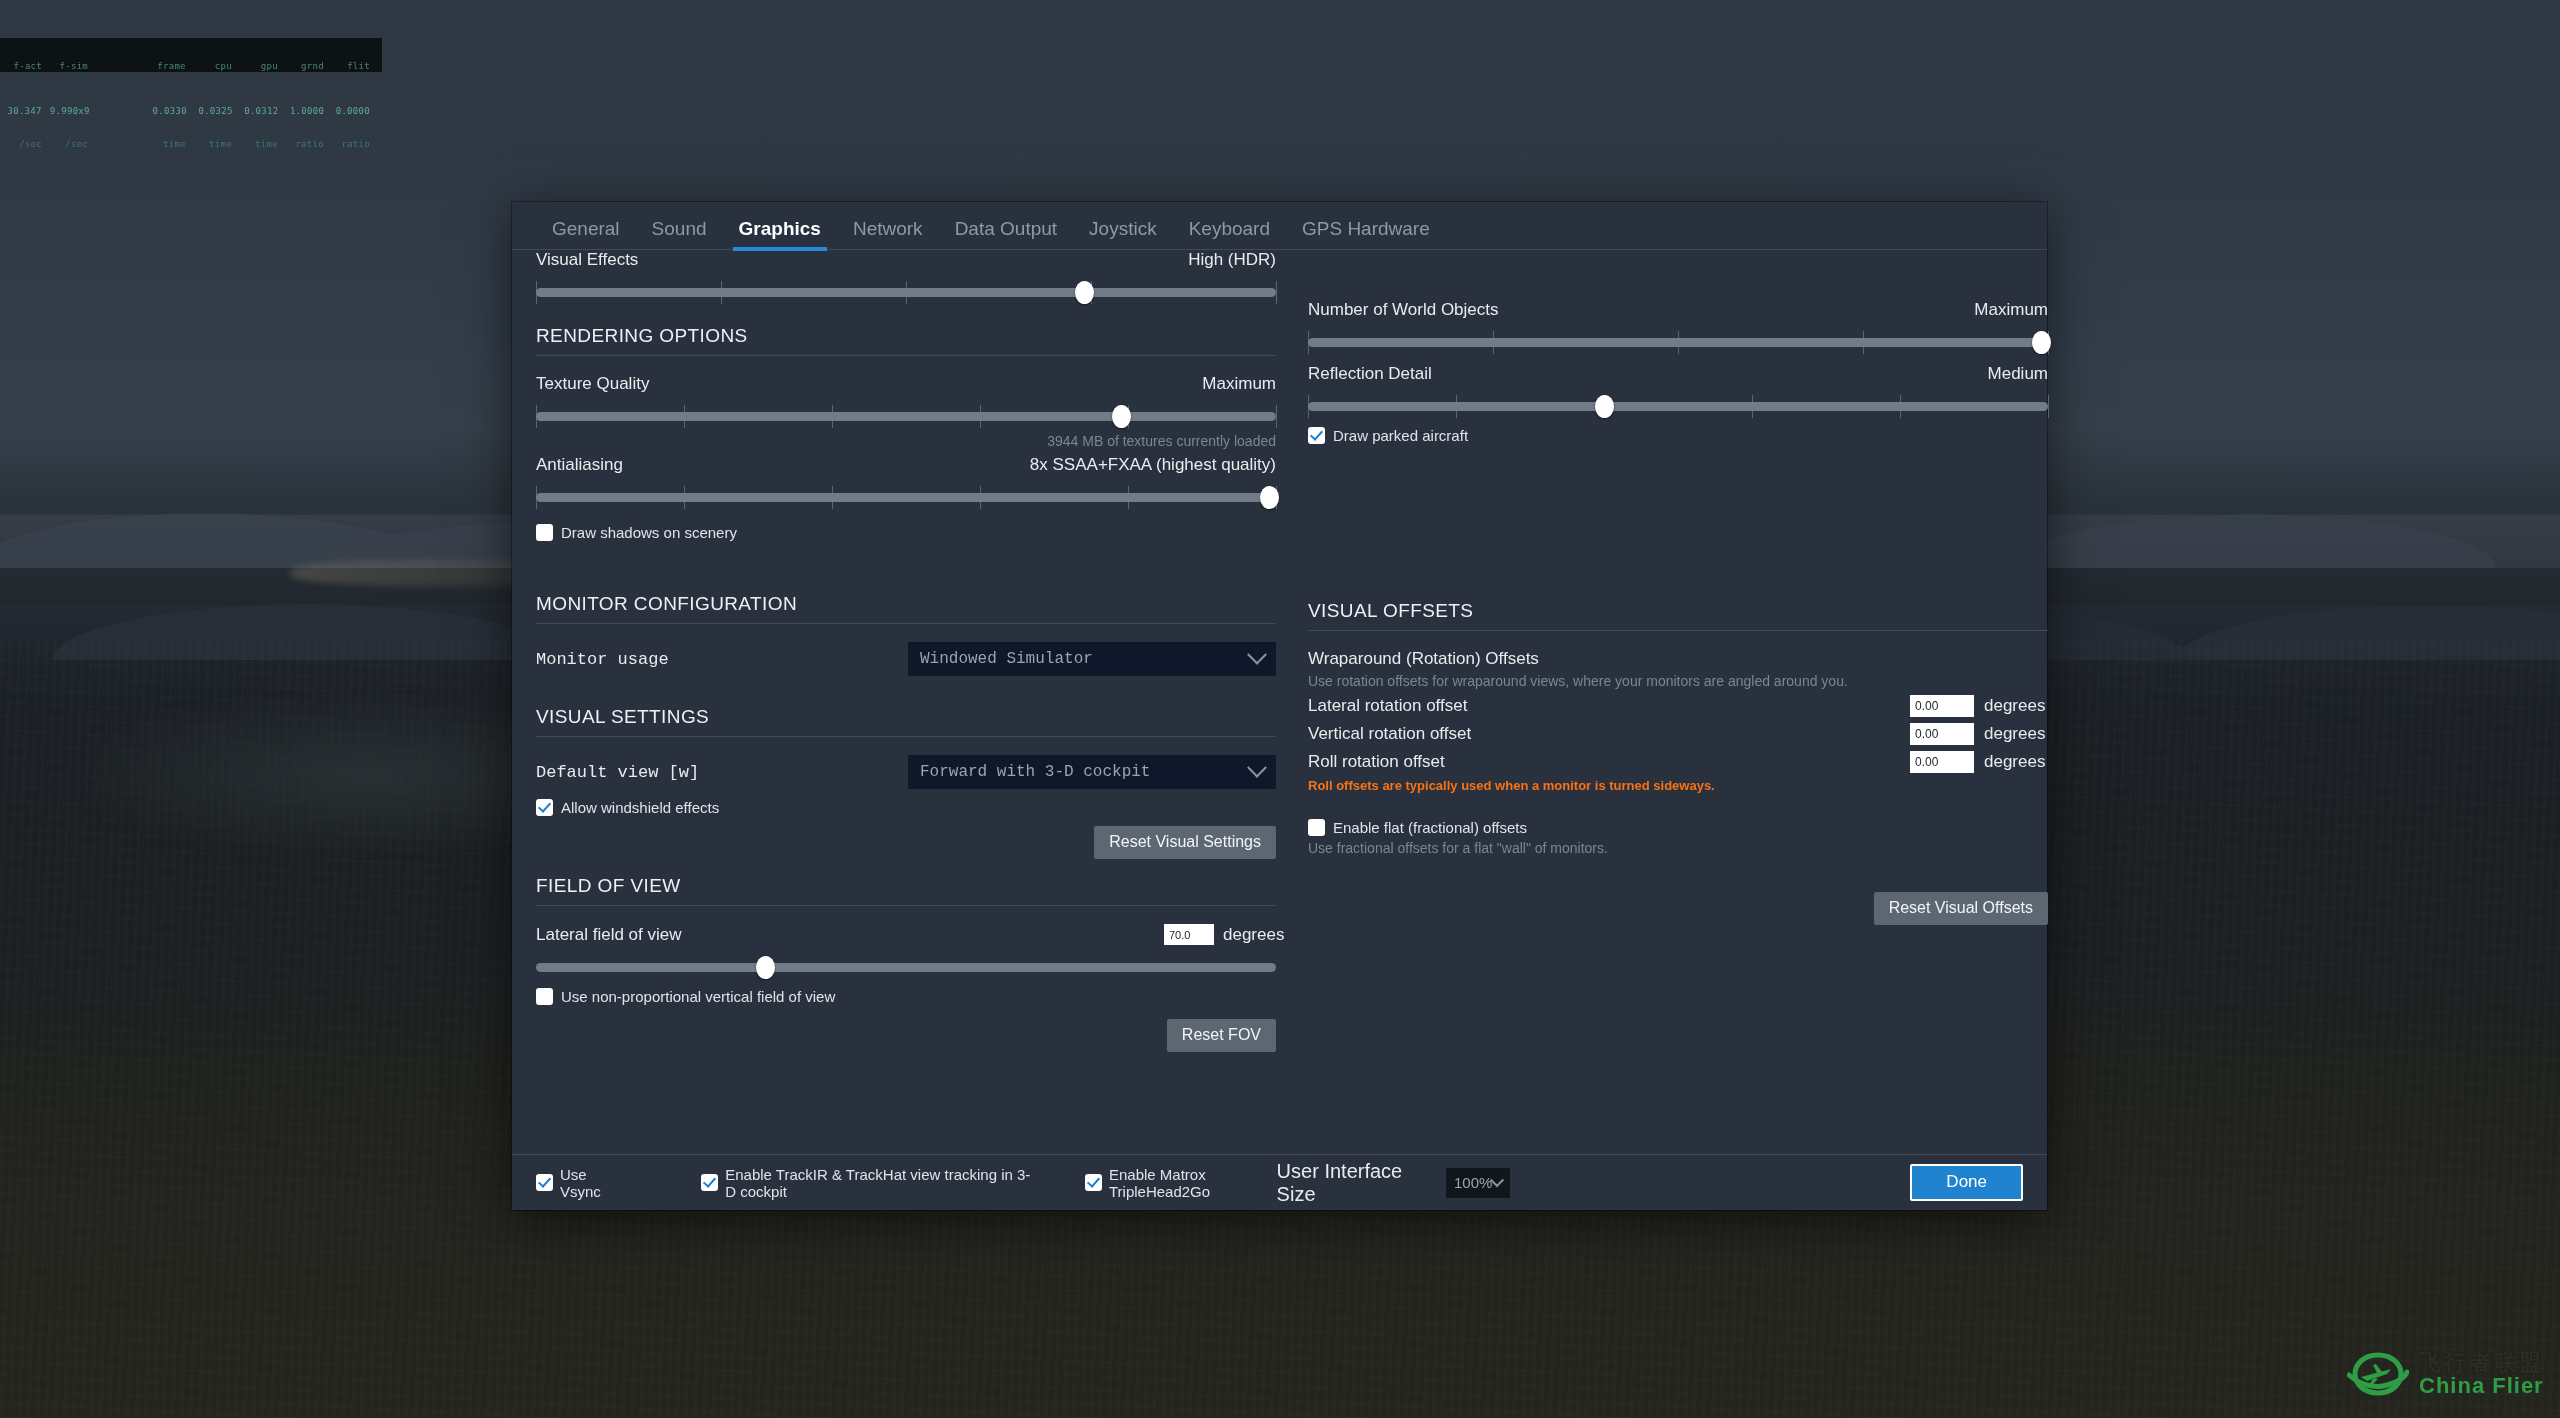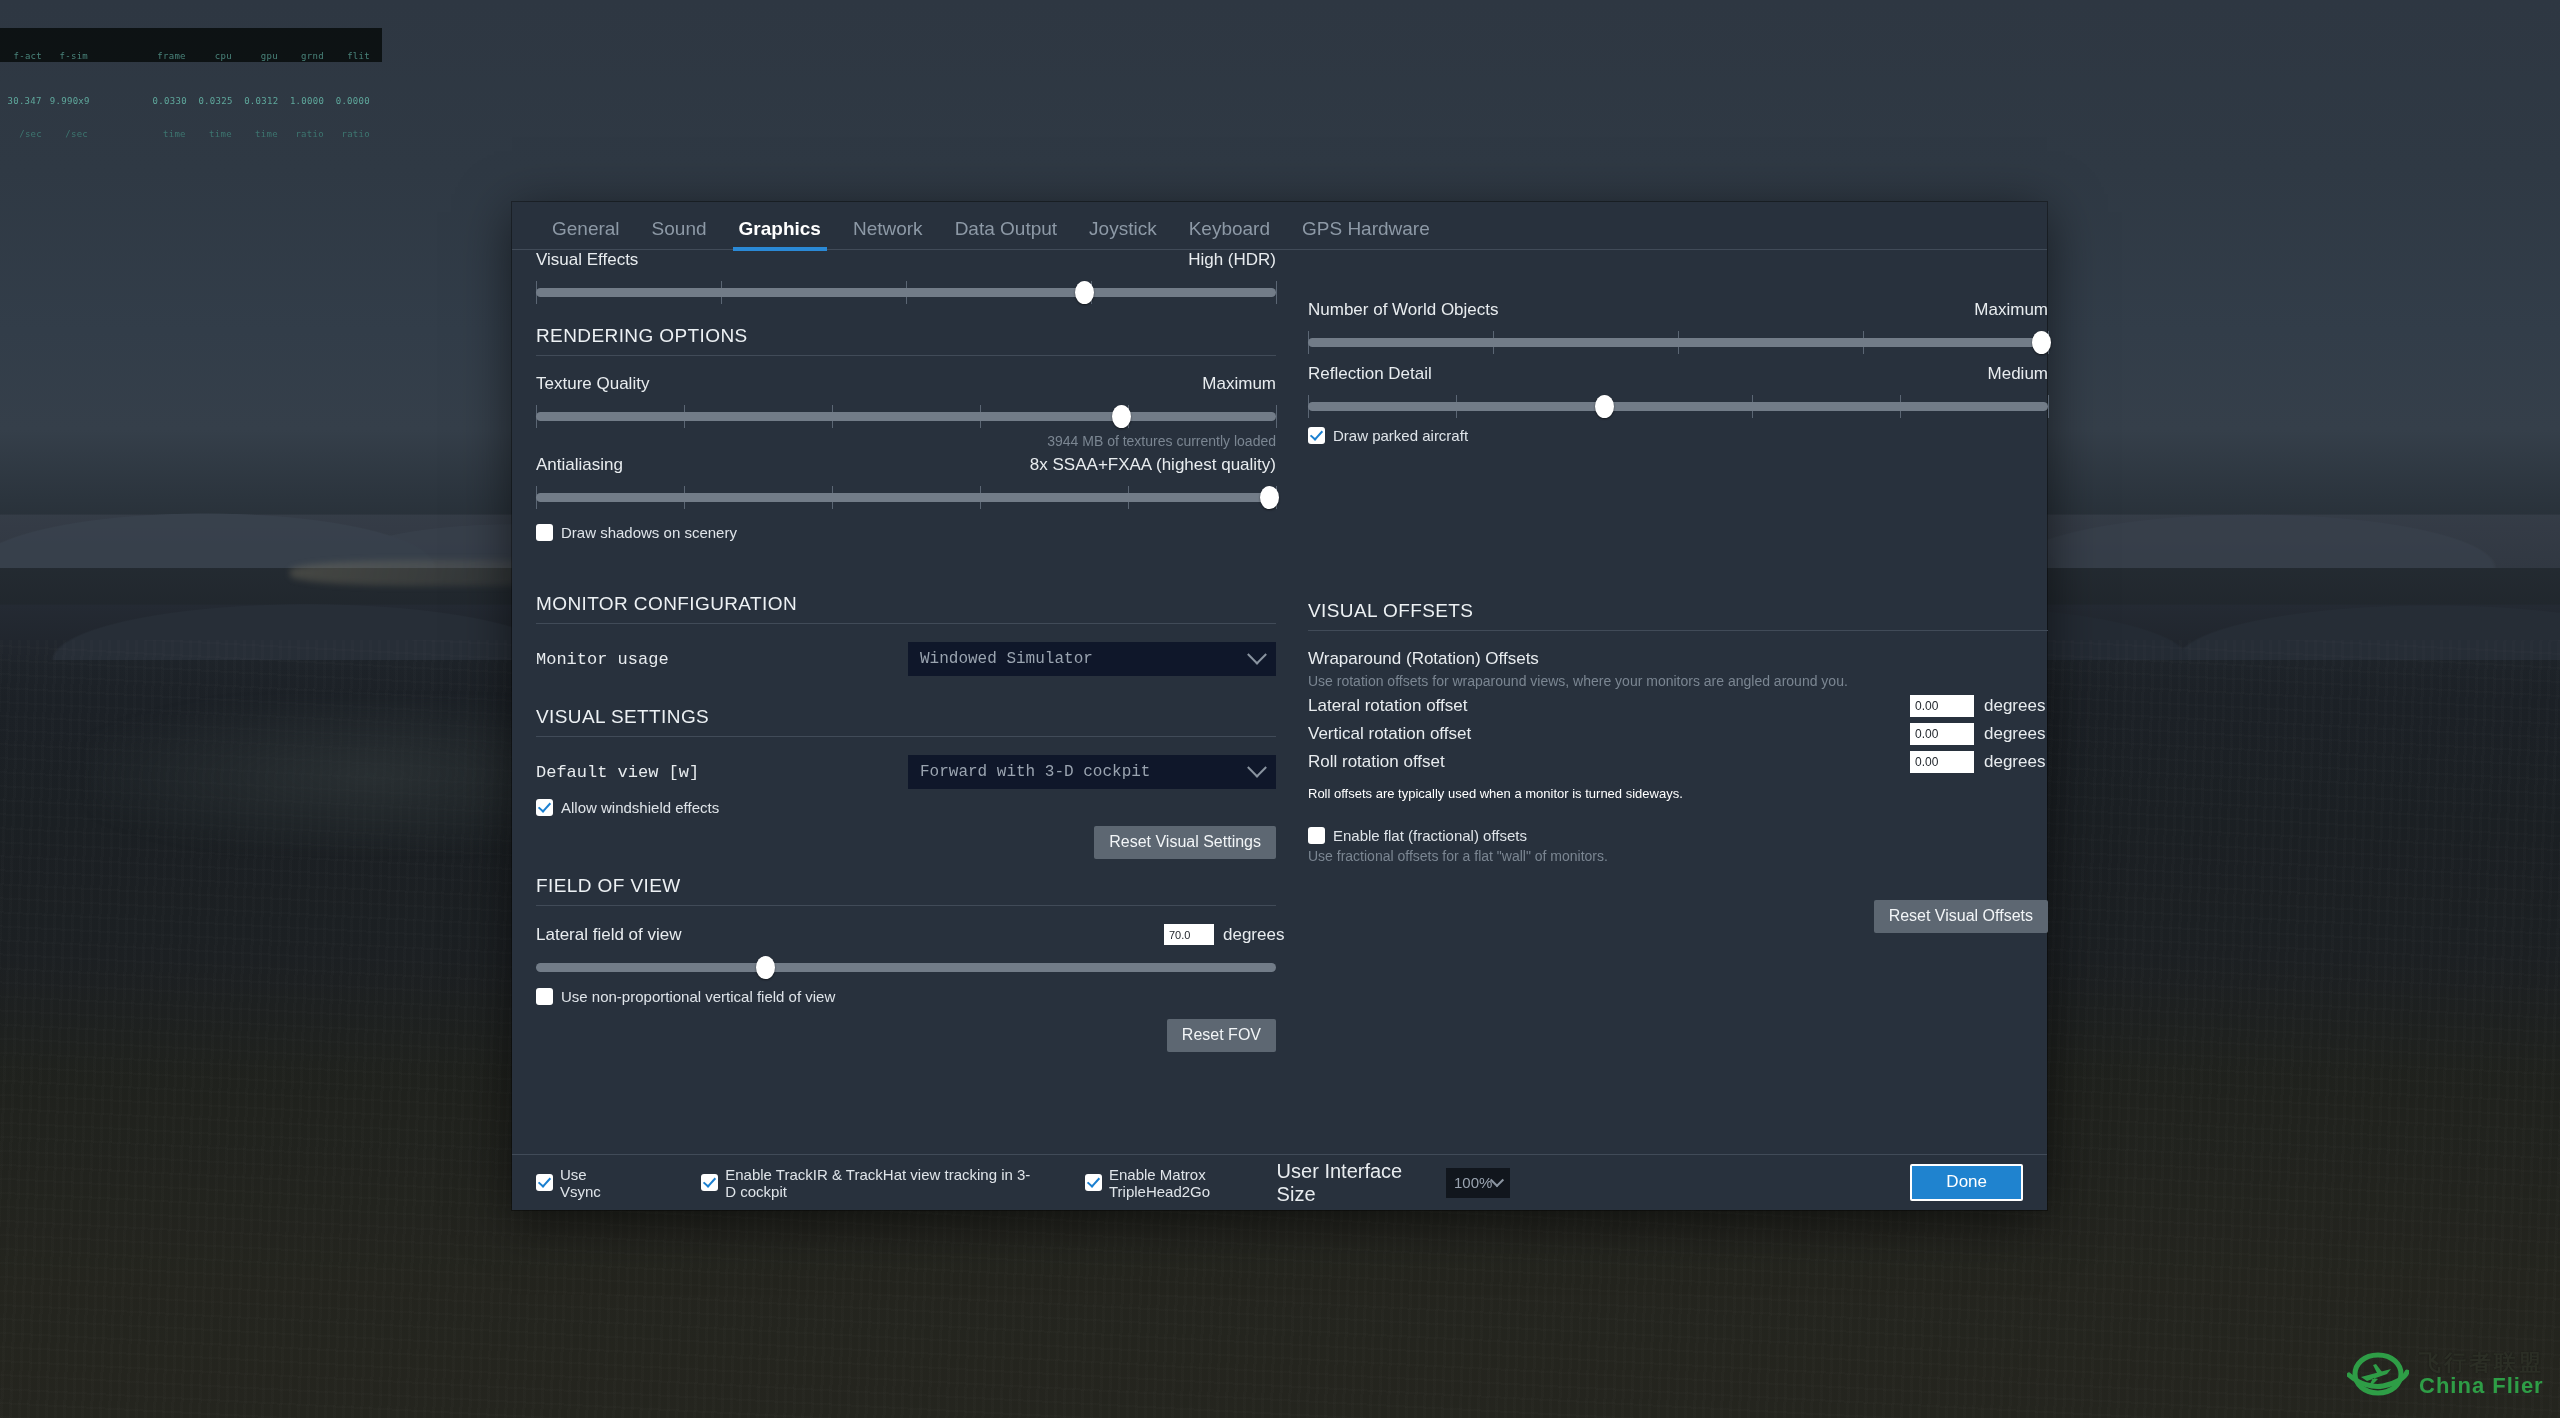--- a/index.html
+++ b/index.html
@@ -73,21 +73,21 @@
   }
   #shoreline {
     position: absolute; left: 290px; top: 560px; width: 330px; height: 26px;
     background: linear-gradient(100deg, rgba(150,140,112,0.30), rgba(120,112,90,0.06));
     filter: blur(3px);
     border-radius: 40%;
   }
 
   
   #fps-hud {
-    position: absolute; left: 0; top: 28px;
+    position: absolute; left: 0; top: 38px;
     width: 382px; height: 34px;
     background: rgba(9,14,14,0.88);
     color: #3e7a72;
     font-family: "DejaVu Sans Mono", monospace;
     font-size: 9px;
     line-height: 11px;
     letter-spacing: .3px;
     padding: 1px 4px 0 4px;
     white-space: pre;
   }
@@ -239,21 +239,21 @@
     margin-left: auto;
     width: 64px; height: 22px;
     background: #ffffff; color: #23282e;
     font-size: 12px;
     display: flex; align-items: center;
     padding-left: 5px;
     cursor: text;
   }
   .num-row .n-unit { width: 74px; padding-left: 10px; font-size: 17px; }
   .muted { font-size: 14px; color: #7b8692; margin-top: 4px; }
-  .muted-tight { font-size: 13px; color: #ffffff; margin-top: 13px; }
+  .muted-tight { font-size: 13px; color: #f97316; margin-top: 5px; font-weight: bold; }
 
   
   .fov-head { display: flex; align-items: center; font-size: 17px; }
   .fov-head .fov-num {
     margin-left: auto; width: 50px; height: 21px;
     background: #ffffff; color: #23282e; font-size: 11px;
     display: flex; align-items: center; padding-left: 5px;
   }
   .fov-head .fov-unit { width: 62px; padding-left: 9px; }
 

